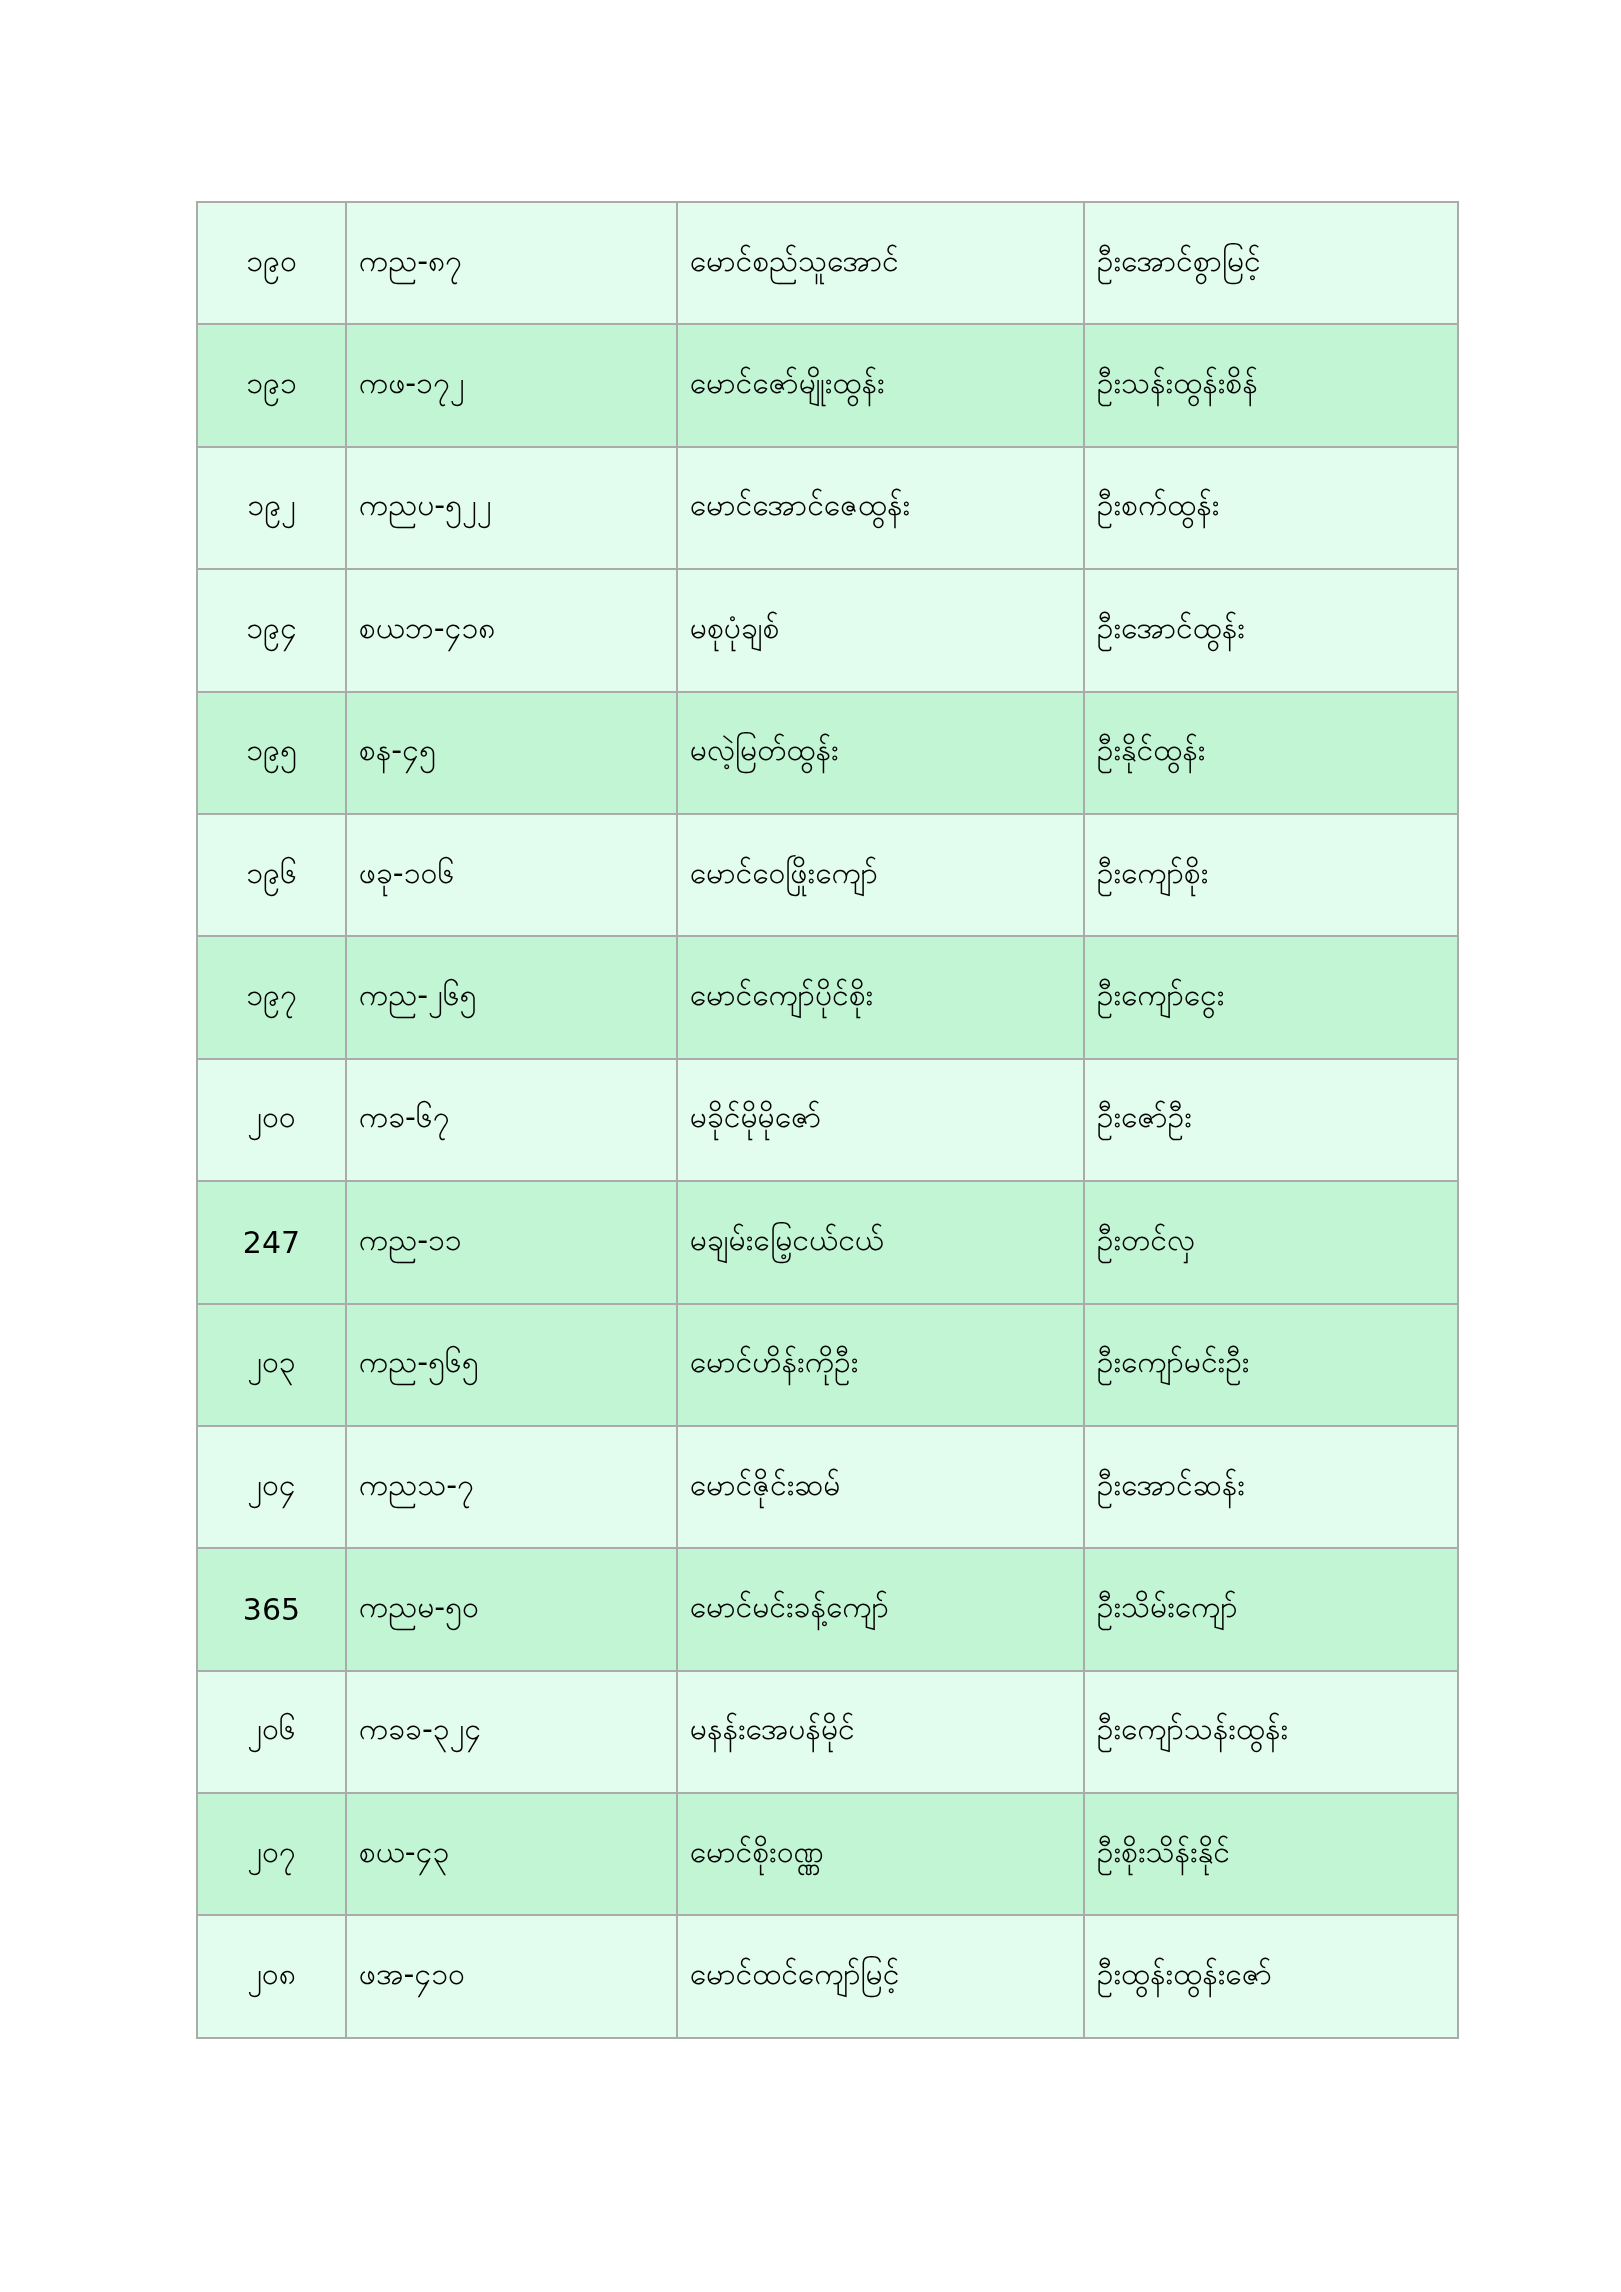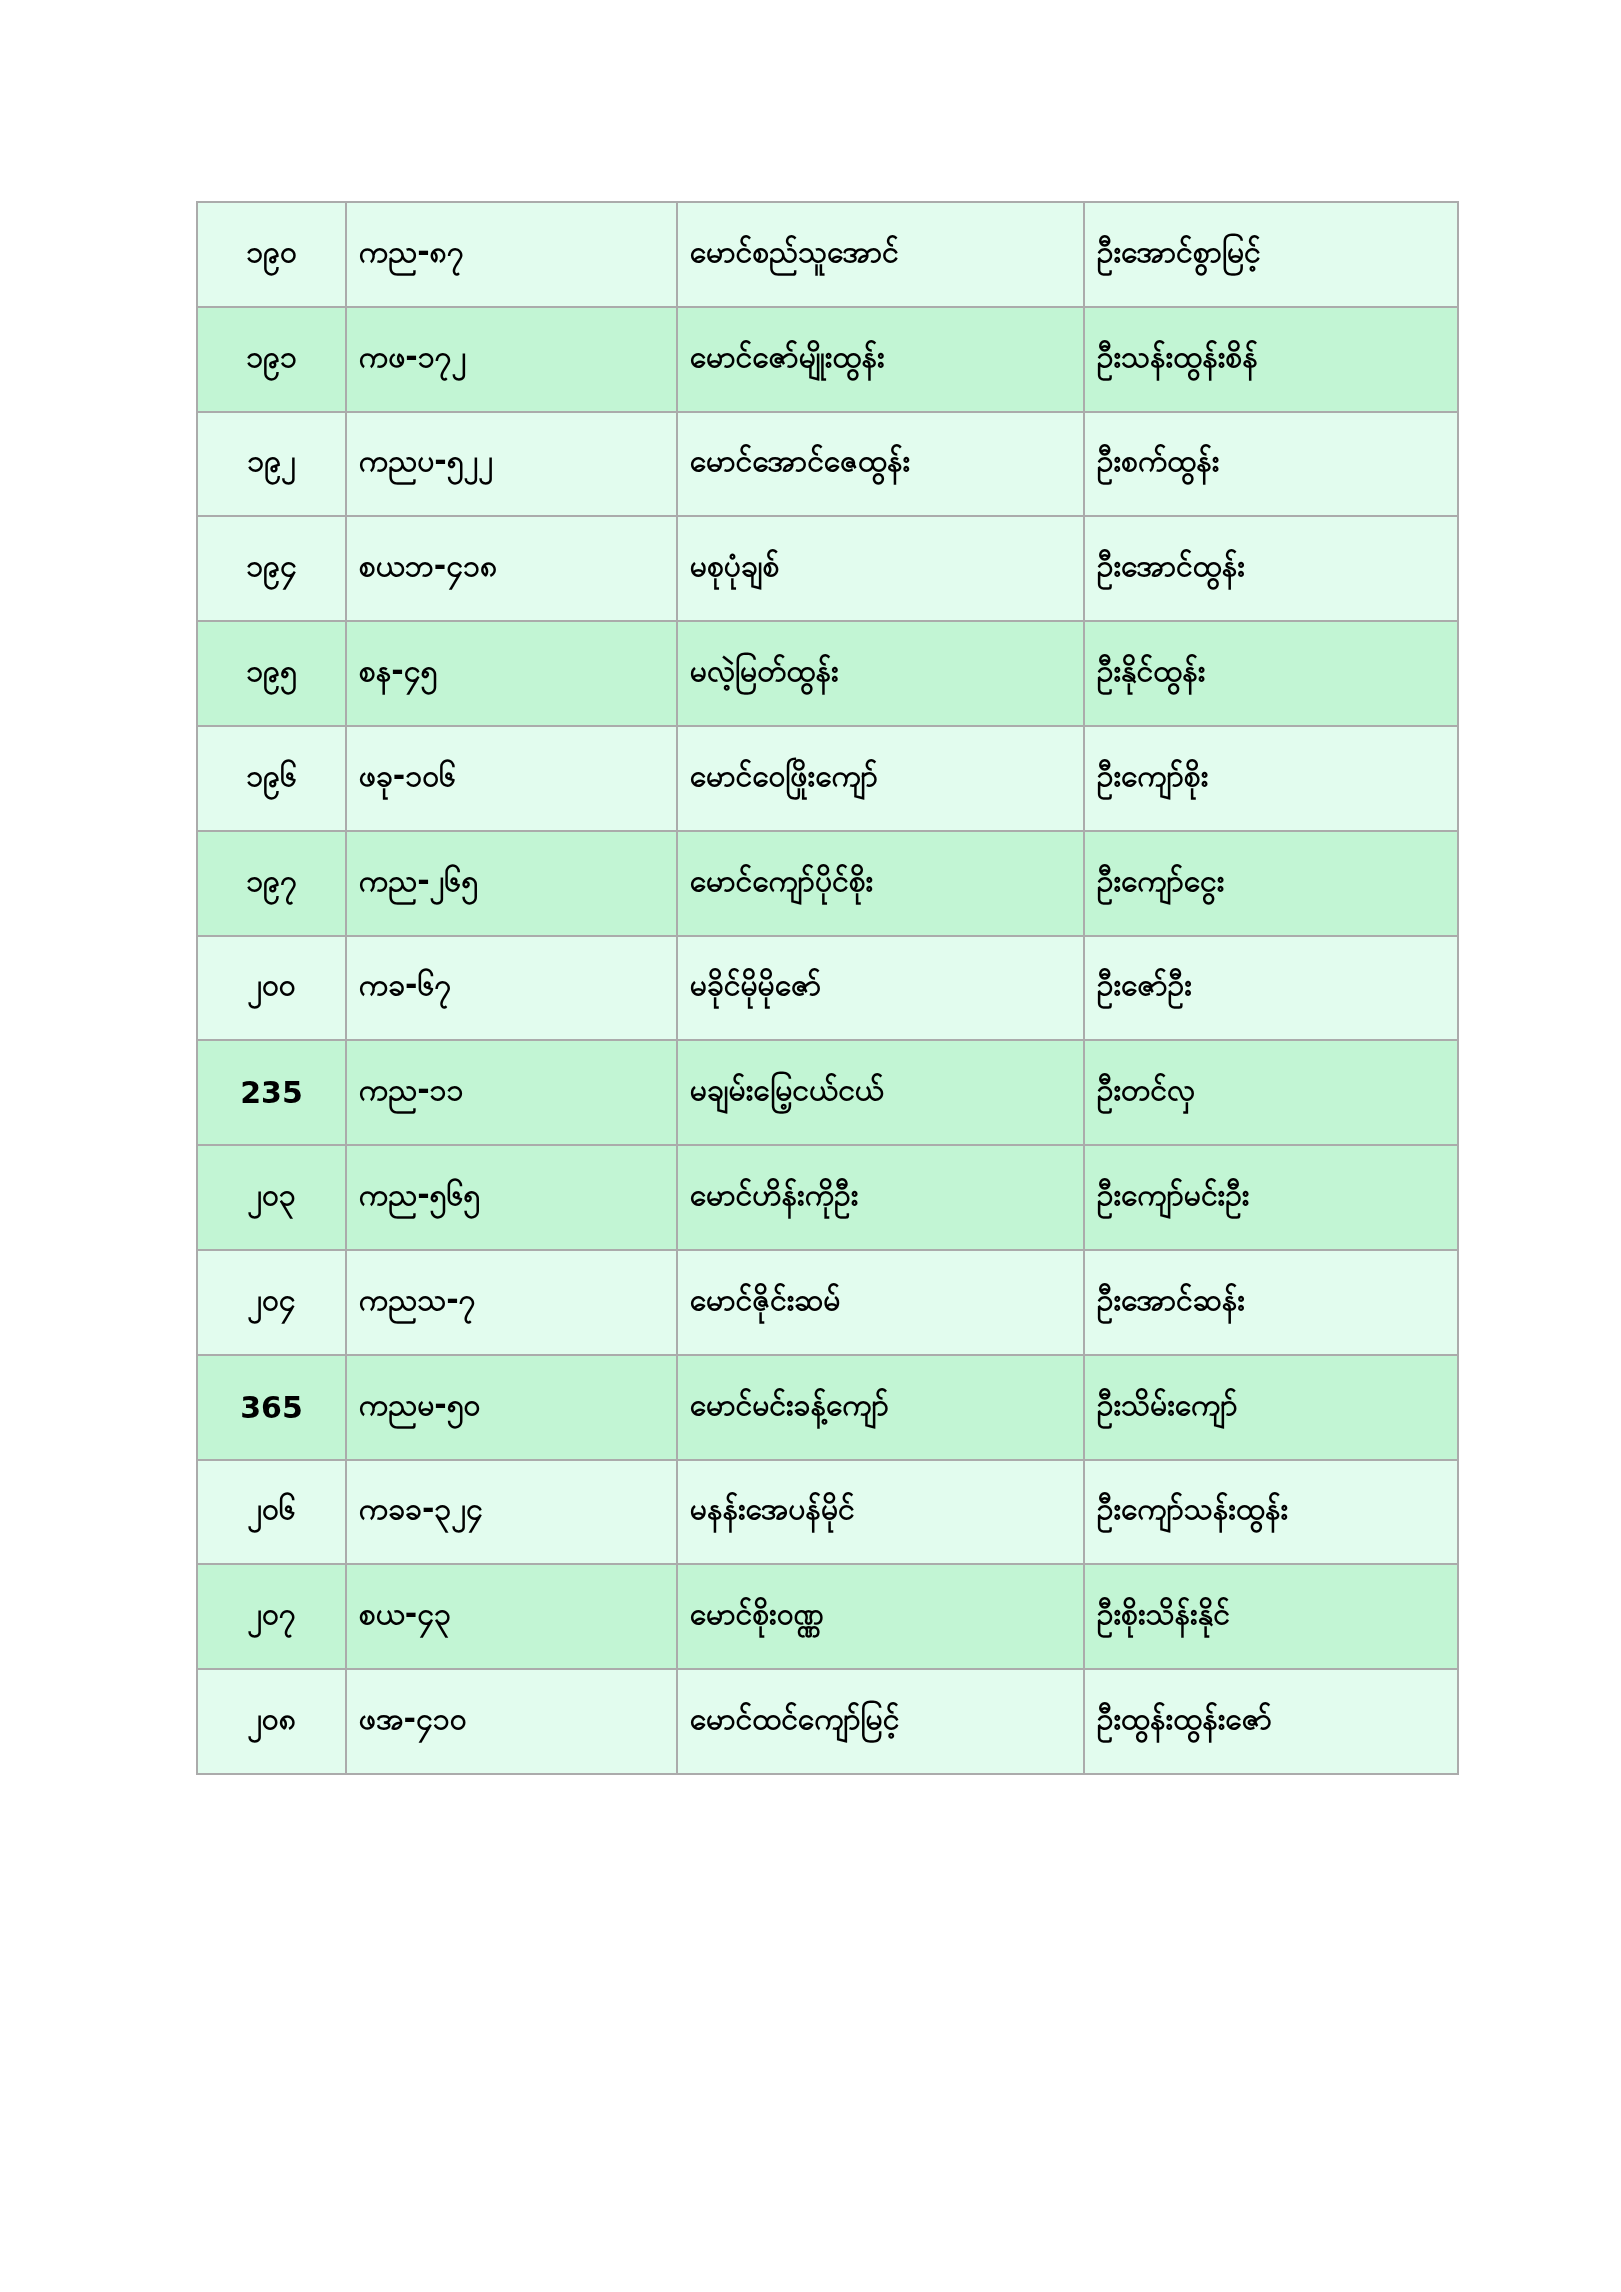--- a/index.html
+++ b/index.html
@@ -11,24 +11,23 @@
     width: 1621px;
     height: 2293px;
     position: relative;
     font-family: "DejaVu Sans", "Liberation Serif", serif;
   }
   .doc-table {
     position: absolute;
     left: 196px;
     top: 201px;
     width: 1261px;
-    height: 1574px;
+    height: 1838px;
     border-collapse: collapse;
     table-layout: fixed;
-    font-weight: bold;
   }
   .doc-table td {
     border: 2px solid #ababab;
     vertical-align: middle;
     font-size: 30px;
     color: #000000;
     padding: 0 0 0 11.8px;
     overflow: hidden;
     white-space: nowrap;
   }
@@ -96,21 +95,21 @@
     <td class="name">မောင်ကျော်ပိုင်စိုး</td>
     <td class="father">ဦးကျော်ငွေး</td>
   </tr>
       <tr class="row-light">
     <td class="serial">၂၀၀</td>
     <td class="code">ကခ-၆၇</td>
     <td class="name">မခိုင်မိုမိုဇော်</td>
     <td class="father">ဦးဇော်ဦး</td>
   </tr>
       <tr class="row-dark">
-    <td class="serial">235</td>
+    <td class="serial">247</td>
     <td class="code">ကည-၁၁</td>
     <td class="name">မချမ်းမြေ့ငယ်ငယ်</td>
     <td class="father">ဦးတင်လှ</td>
   </tr>
       <tr class="row-dark">
     <td class="serial">၂၀၃</td>
     <td class="code">ကည-၅၆၅</td>
     <td class="name">မောင်ဟိန်းကိုဦး</td>
     <td class="father">ဦးကျော်မင်းဦး</td>
   </tr>

